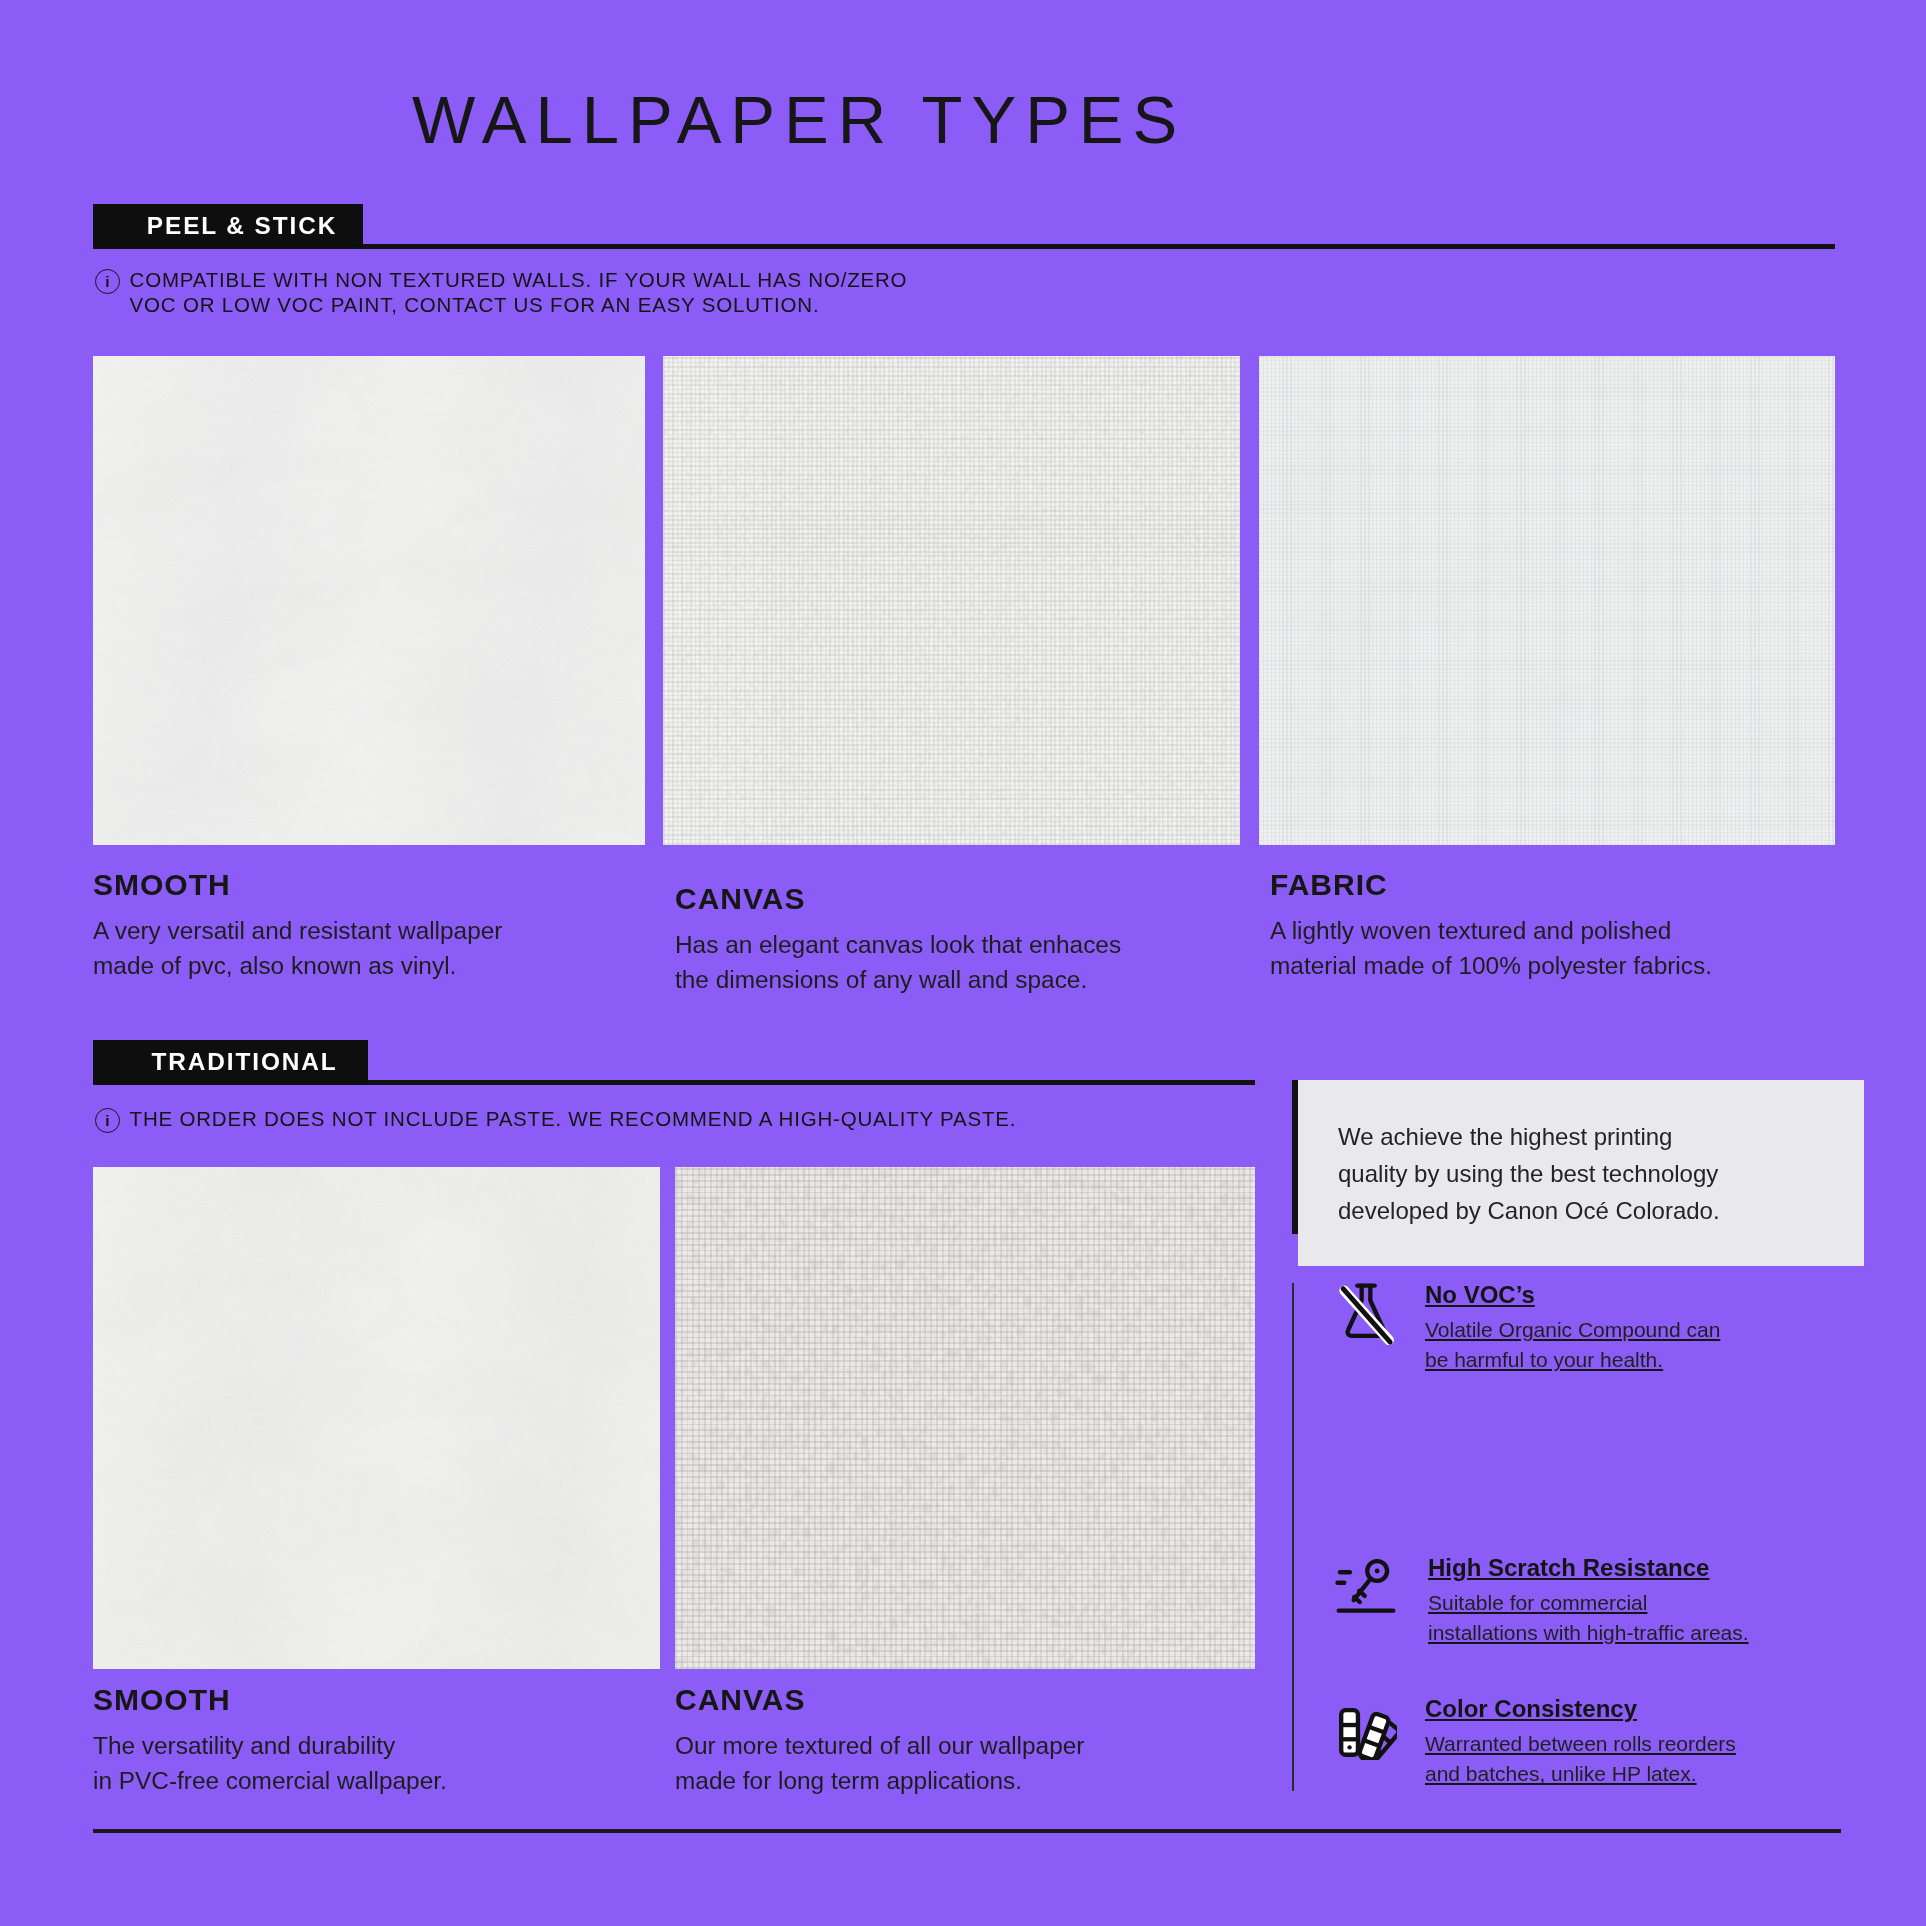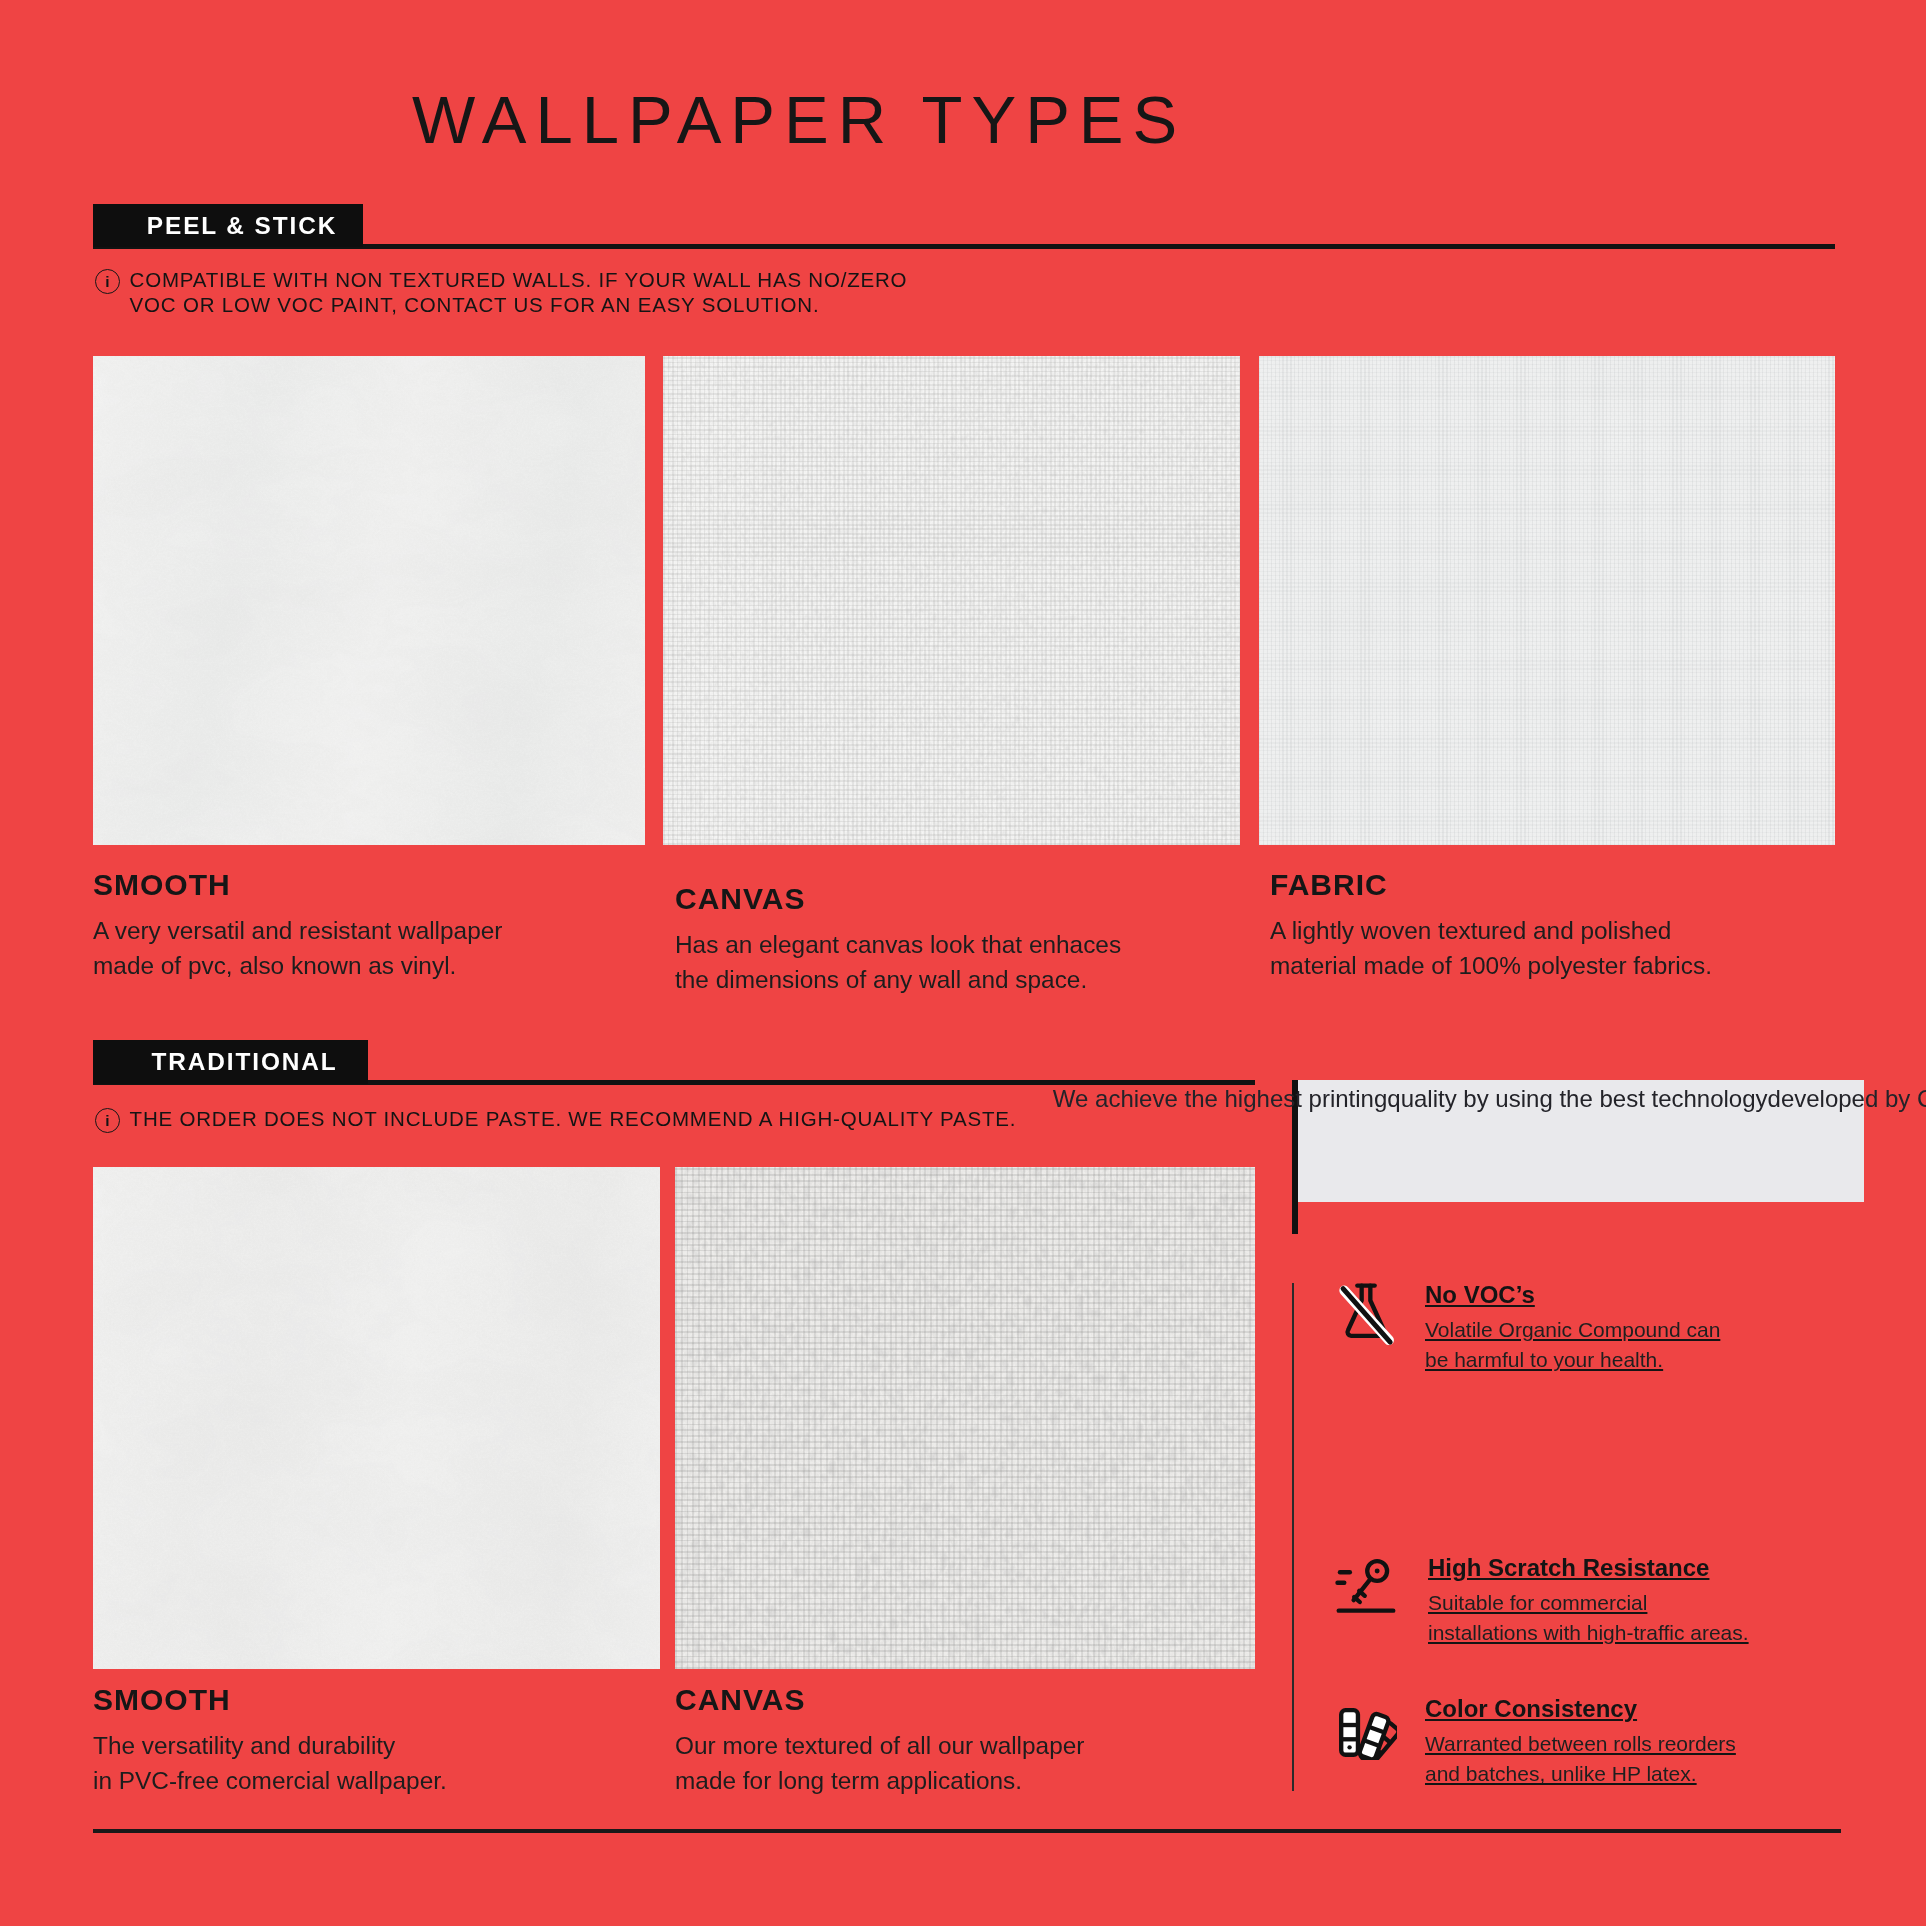--- a/index.html
+++ b/index.html
@@ -1,17 +1,17 @@
 <!DOCTYPE html>
 <html style="font-size:10.3px"><head>
 <meta charset="utf-8">
 <style>
   html,body{margin:0;padding:0;background:#ffffff;}
   body{width:1926px;height:1926px;font-family:"Liberation Sans",sans-serif;}
-  #page{position:relative;width:1926px;height:1926px;overflow:hidden;background:#ef4444;color:#141414;}
+  #page{position:relative;width:1926px;height:1926px;overflow:hidden;background:#8b5cf6;color:#141414;}
   h1,h3,p{margin:0;}
 
   #page-title{
     position:absolute;left:412px;top:81px;
     font-size:67px;font-weight:300;letter-spacing:9px;color:#161616;white-space:nowrap;
   }
 
   .badge{
     position:absolute;background:#0e0e0e;color:#ffffff;z-index:3;
     display:flex;align-items:center;justify-content:center;
@@ -58,22 +58,22 @@
   }
 
   
   .type-label{position:absolute;color:#161616;}
   .type-label h3{font-size:30px;font-weight:600;letter-spacing:1px;}
   .type-label .desc{margin-top:11px;font-size:24.4px;line-height:35px;font-weight:400;color:#1d1d1d;white-space:nowrap;}
 
   
   #quality-bar{position:absolute;left:1292px;top:1080px;width:5.8px;height:154px;background:#111;}
   #quality-box{
-    position:absolute;left:1298px;top:1080px;width:566px;height:122px;background:#e9e9ec;
-    display:flex;flex-direction:row;justify-content:center;padding-left:40px;box-sizing:border-box;
+    position:absolute;left:1298px;top:1080px;width:566px;height:186px;background:#e9e9ec;
+    display:flex;flex-direction:column;justify-content:center;padding-left:40px;box-sizing:border-box;
   }
   #quality-box .q-line{font-size:24px;line-height:37px;font-weight:500;color:#232329;white-space:nowrap;}
 
   #feature-vline{position:absolute;left:1292px;top:1283px;width:1.9px;height:508px;background:#2a2a2a;}
 
   .feature{position:absolute;left:1335px;display:flex;gap:28px;text-decoration:underline;}
   .f-icon{flex:0 0 auto;width:62px;height:65px;}
   .f-icon svg{width:100%;height:100%;display:block;}
   .f-title{font-size:24px;font-weight:700;color:#141414;white-space:nowrap;}
   .f-desc{margin-top:6.4px;font-size:21px;line-height:30px;color:#1f1f1f;white-space:nowrap;}

